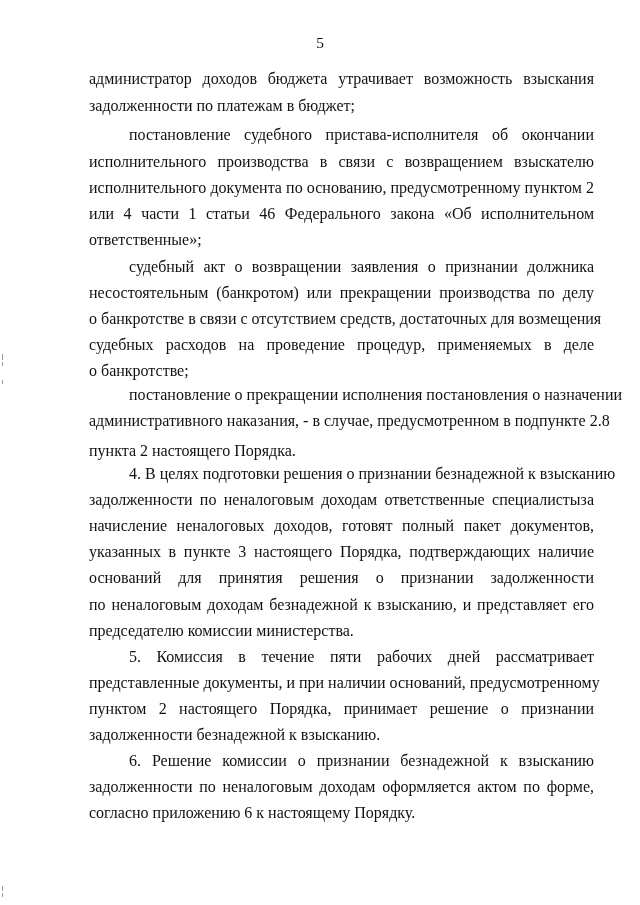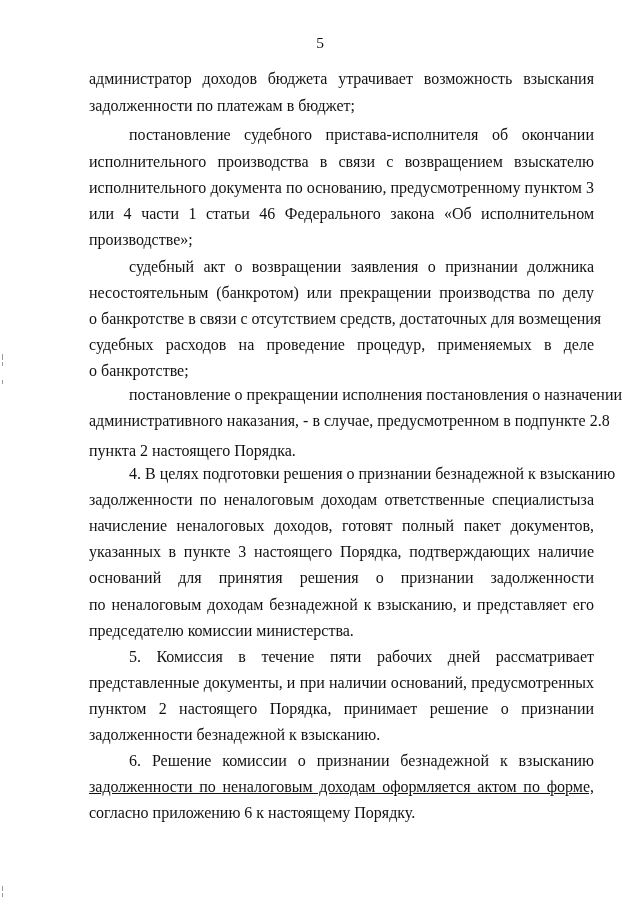--- a/index.html
+++ b/index.html
@@ -15,44 +15,44 @@
 </head>
 <body>
 
 <div>
   <div class="page-num">5</div>
   <div id="body-text">
       <div class="line" style="top: 70px;">администратор доходов бюджета утрачивает возможность взыскания</div>
       <div class="line last" style="top: 97px;">задолженности по платежам в бюджет;</div>
       <div class="line indent" style="top: 126px;">постановление судебного пристава-исполнителя об окончании</div>
       <div class="line" style="top: 153px;">исполнительного производства в связи с возвращением взыскателю</div>
-      <div class="line" style="top: 179px;">исполнительного документа по основанию, предусмотренному пунктом 3</div>
+      <div class="line" style="top: 179px;">исполнительного документа по основанию, предусмотренному пунктом 2</div>
       <div class="line" style="top: 205px; font-family: Liberation Serif, serif;">или 4 части 1 статьи 46 Федерального закона «Об исполнительном</div>
-      <div class="line last" style="top: 231px;">производстве»;</div>
+      <div class="line last" style="top: 231px;">ответственные»;</div>
       <div class="line indent" style="top: 258px;">судебный акт о возвращении заявления о признании должника</div>
       <div class="line" style="top: 284px; font-family: Liberation Serif, serif;">несостоятельным (банкротом) или прекращении производства по делу</div>
       <div class="line" style="top: 310px;">о банкротстве в связи с отсутствием средств, достаточных для возмещения</div>
       <div class="line" style="top: 336px;">судебных расходов на проведение процедур, применяемых в деле</div>
       <div class="line last" style="top: 362px;">о банкротстве;</div>
       <div class="line indent" style="top: 386px;">постановление о прекращении исполнения постановления о назначении</div>
       <div class="line" style="top: 412px;">административного наказания, - в случае, предусмотренном в подпункте 2.8</div>
       <div class="line last" style="top: 442px;">пункта 2 настоящего Порядка.</div>
       <div class="line indent" style="top: 465px;">4. В целях подготовки решения о признании безнадежной к взысканию</div>
       <div class="line" style="top: 491px;">задолженности по неналоговым доходам ответственные специалистыза</div>
       <div class="line" style="top: 517px;">начисление неналоговых доходов, готовят полный пакет документов,</div>
       <div class="line" style="top: 543px;">указанных в пункте 3 настоящего Порядка, подтверждающих наличие</div>
       <div class="line" style="top: 569px;">оснований для принятия решения о признании задолженности</div>
       <div class="line" style="top: 596px;">по неналоговым доходам безнадежной к взысканию, и представляет его</div>
       <div class="line last" style="top: 622px;">председателю комиссии министерства.</div>
       <div class="line indent" style="top: 648px;">5. Комиссия в течение пяти рабочих дней рассматривает</div>
-      <div class="line" style="top: 674px;">представленные документы, и при наличии оснований, предусмотренных</div>
+      <div class="line" style="top: 674px;">представленные документы, и при наличии оснований, предусмотренному</div>
       <div class="line" style="top: 700px;">пунктом 2 настоящего Порядка, принимает решение о признании</div>
       <div class="line last" style="top: 726px;">задолженности безнадежной к взысканию.</div>
       <div class="line indent" style="top: 752px;">6. Решение комиссии о признании безнадежной к взысканию</div>
-      <div class="line" style="top: 778px; text-decoration: underline;">задолженности по неналоговым доходам оформляется актом по форме,</div>
+      <div class="line" style="top: 778px;">задолженности по неналоговым доходам оформляется актом по форме,</div>
       <div class="line last" style="top: 804px;">согласно приложению 6 к настоящему Порядку.</div>
     </div>
   <div class="edge-mark" style="top:354px;height:6px;"></div>
   <div class="edge-mark" style="top:362px;height:4px;"></div>
   <div class="edge-mark" style="top:380px;height:4px;"></div>
   <div class="edge-mark" style="top:886px;height:5px;"></div>
   <div class="edge-mark" style="top:893px;height:4px;"></div>
 </div>
 
 </body></html>

